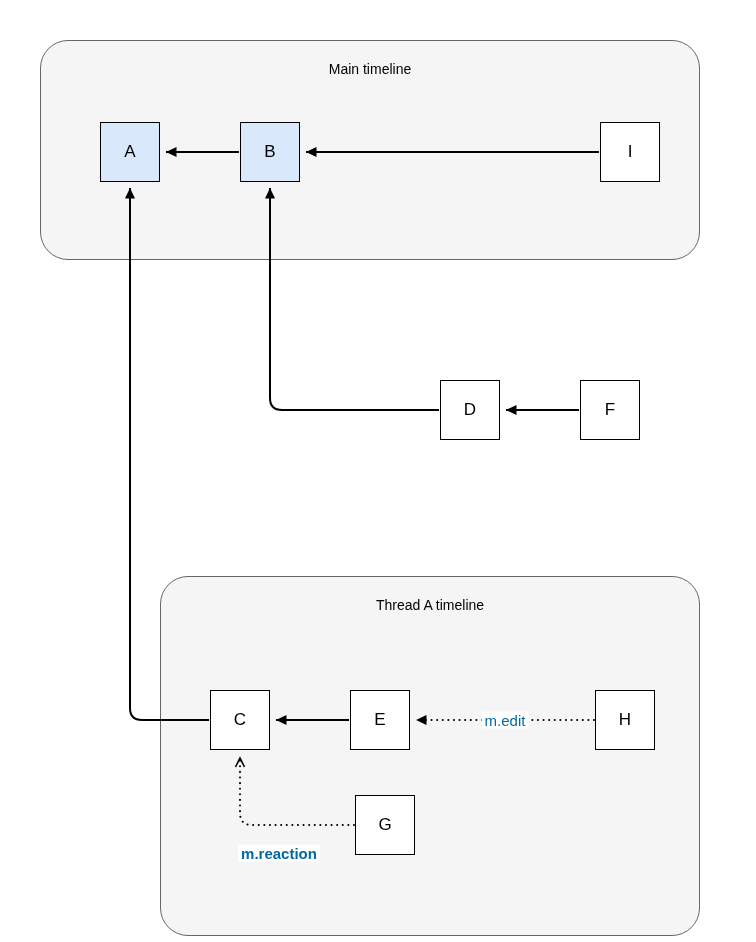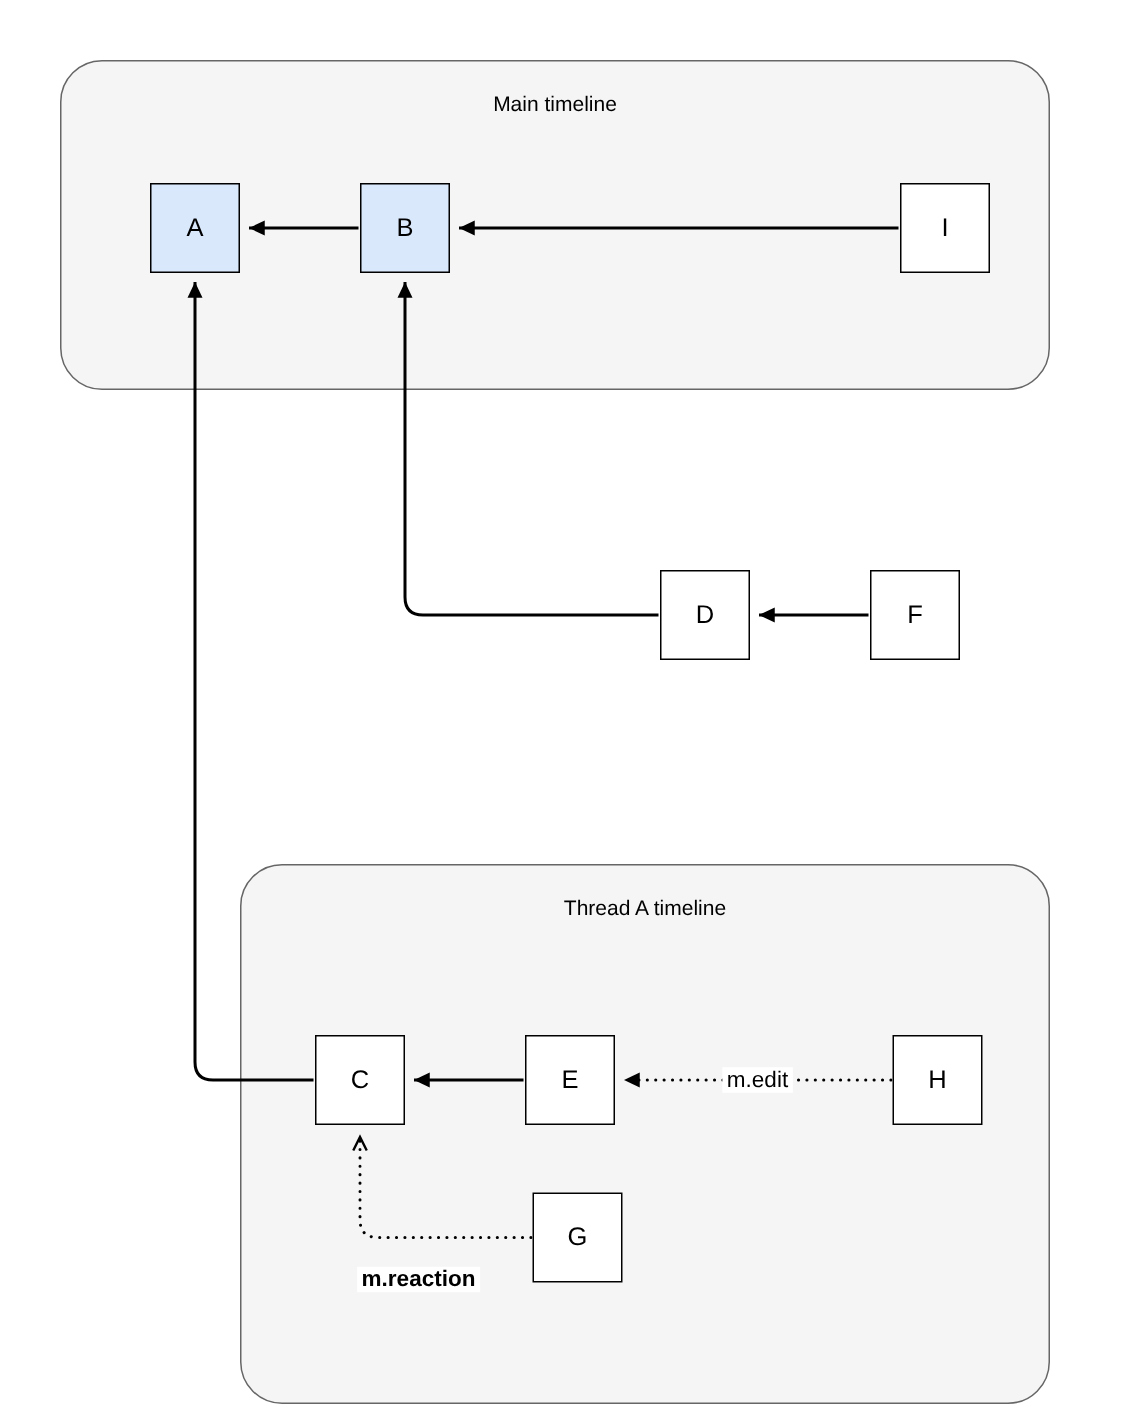--- a/index.html
+++ b/index.html
@@ -63,21 +63,21 @@
   }
   .node.highlight {
     background: var(--highlight-fill, #dae8fc);
   }
   .edge-label {
     position: absolute;
     transform: translate(-50%, -50%);
     background: #ffffff;
     padding: 0 3px;
     font-size: 15px;
-    color: #000000;
+    color: #0369a1;
     white-space: nowrap;
     z-index: 4;
   }
   
   .c-main    { left: 40px;  top: 40px;  width: 660px; height: 220px; }
   .c-threadb { left: 380px; top: 300px; width: 320px; height: 220px; }
   .c-threada { left: 160px; top: 560px; width: 540px; height: 360px; margin-top: 16px; }
   
   .n-a { left: 100px; top: 122px; }
   .n-b { left: 240px; top: 122px; }

